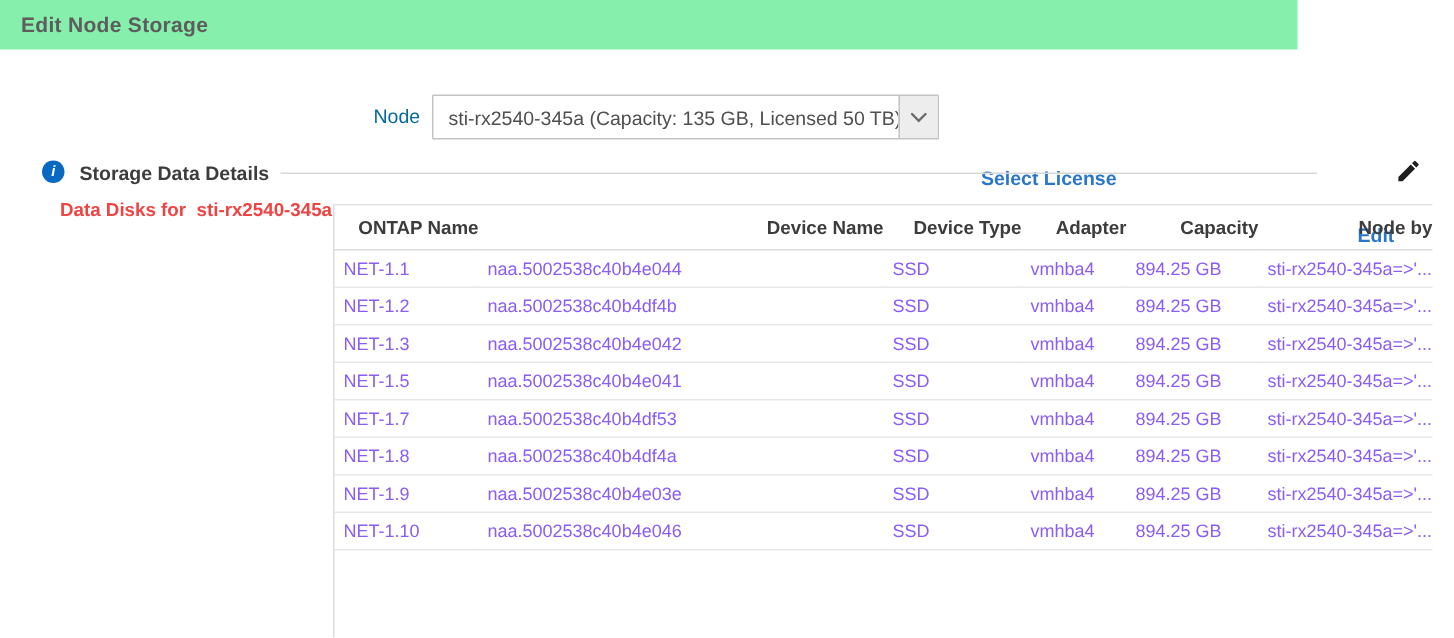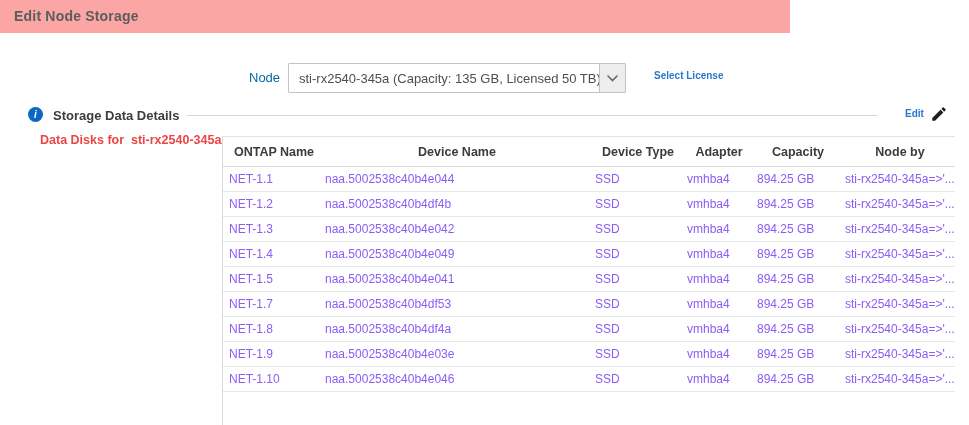--- a/index.html
+++ b/index.html
@@ -5,22 +5,22 @@
   * { margin:0; padding:0; box-sizing:border-box; }
   html,body { width:969px; height:425px; }
   body {
     position:relative;
     background:#ffffff;
     font-family:"Liberation Sans","DejaVu Sans",sans-serif;
     color:#4a4a4a;
     overflow:hidden;
   }
   .topbar {
-    position:absolute; left:0; top:0; width:790px; height:33px;
-    background:#fca5a5;
+    position:absolute; left:0; top:0; width:865px; height:33px;
+    background:#86efac;
   }
   .topbar-title {
     position:absolute; left:14px; top:0; line-height:33px;
     font-size:14px; font-weight:700; color:#5d5d5d; letter-spacing:.2px;
   }
   
   .node-label {
     position:absolute; left:249px; top:70px; font-size:13px; color:#0369a1;
   }
   .node-select {
@@ -30,21 +30,21 @@
   }
   .node-select-value {
     flex:1; padding-left:10px; font-size:13px; color:#4f4f4f;
     white-space:nowrap; overflow:hidden;
   }
   .node-select-arrow {
     width:26px; height:100%; border-left:1px solid #c3c3c3;
     background:#ededed; display:flex; align-items:center; justify-content:center;
   }
   .link {
-    font-size:10px; font-weight:700; color:#2a77c9; text-decoration:none; cursor:pointer;
+    font-size:13px; font-weight:700; color:#2a77c9; text-decoration:none; cursor:pointer;margin-top:41px;
   }
   .select-license { position:absolute; left:654px; top:70px; }
   
   .info-icon {
     position:absolute; left:28px; top:107px; width:15px; height:15px;
     background:#0868c2; border-radius:50%;
     color:#ffffff; font-size:10px; font-weight:700; font-style:italic;
     display:flex; align-items:center; justify-content:center; line-height:1;
   }
   .section-title {
@@ -59,21 +59,21 @@
   
   .data-disks-label {
     position:absolute; left:40px; top:133px;
     font-size:12.5px; font-weight:700; color:#ef4444; white-space:pre;
   }
   
   .vline { position:absolute; left:222px; top:136px; width:1px; height:289px; background:#dcdcdc; }
   .disk-table-wrap { position:absolute; left:223px; top:136px; width:732px; }
   table { border-collapse:collapse; table-layout:fixed; width:732px; }
   thead th {
-    height:30px; text-align:center; vertical-align:middle; padding-left:6px;
+    height:30px; text-align:right; vertical-align:middle; padding-left:6px;
     font-size:12.5px; font-weight:700; color:#3c3c3c;
     border-top:1px solid #e2e2e2; border-bottom:1px solid #dcdcdc;
     white-space:nowrap; overflow:hidden;
   }
   tbody td {
     height:25px; vertical-align:middle; padding-left:6px;
     font-size:12px; color:#8b5cf6;
     border-bottom:1px solid #e7e7e7;
     white-space:nowrap; overflow:hidden;
   }
@@ -151,28 +151,20 @@
         </tr>
         <tr>
           <td>NET-1.3</td>
           <td>naa.5002538c40b4e042</td>
           <td>SSD</td>
           <td>vmhba4</td>
           <td>894.25 GB</td>
           <td>sti-rx2540-345a=&gt;'...</td>
         </tr>
         <tr>
-          <td>NET-1.4</td>
-          <td>naa.5002538c40b4e049</td>
-          <td>SSD</td>
-          <td>vmhba4</td>
-          <td>894.25 GB</td>
-          <td>sti-rx2540-345a=&gt;'...</td>
-        </tr>
-        <tr>
           <td>NET-1.5</td>
           <td>naa.5002538c40b4e041</td>
           <td>SSD</td>
           <td>vmhba4</td>
           <td>894.25 GB</td>
           <td>sti-rx2540-345a=&gt;'...</td>
         </tr>
         <tr>
           <td>NET-1.7</td>
           <td>naa.5002538c40b4df53</td>

